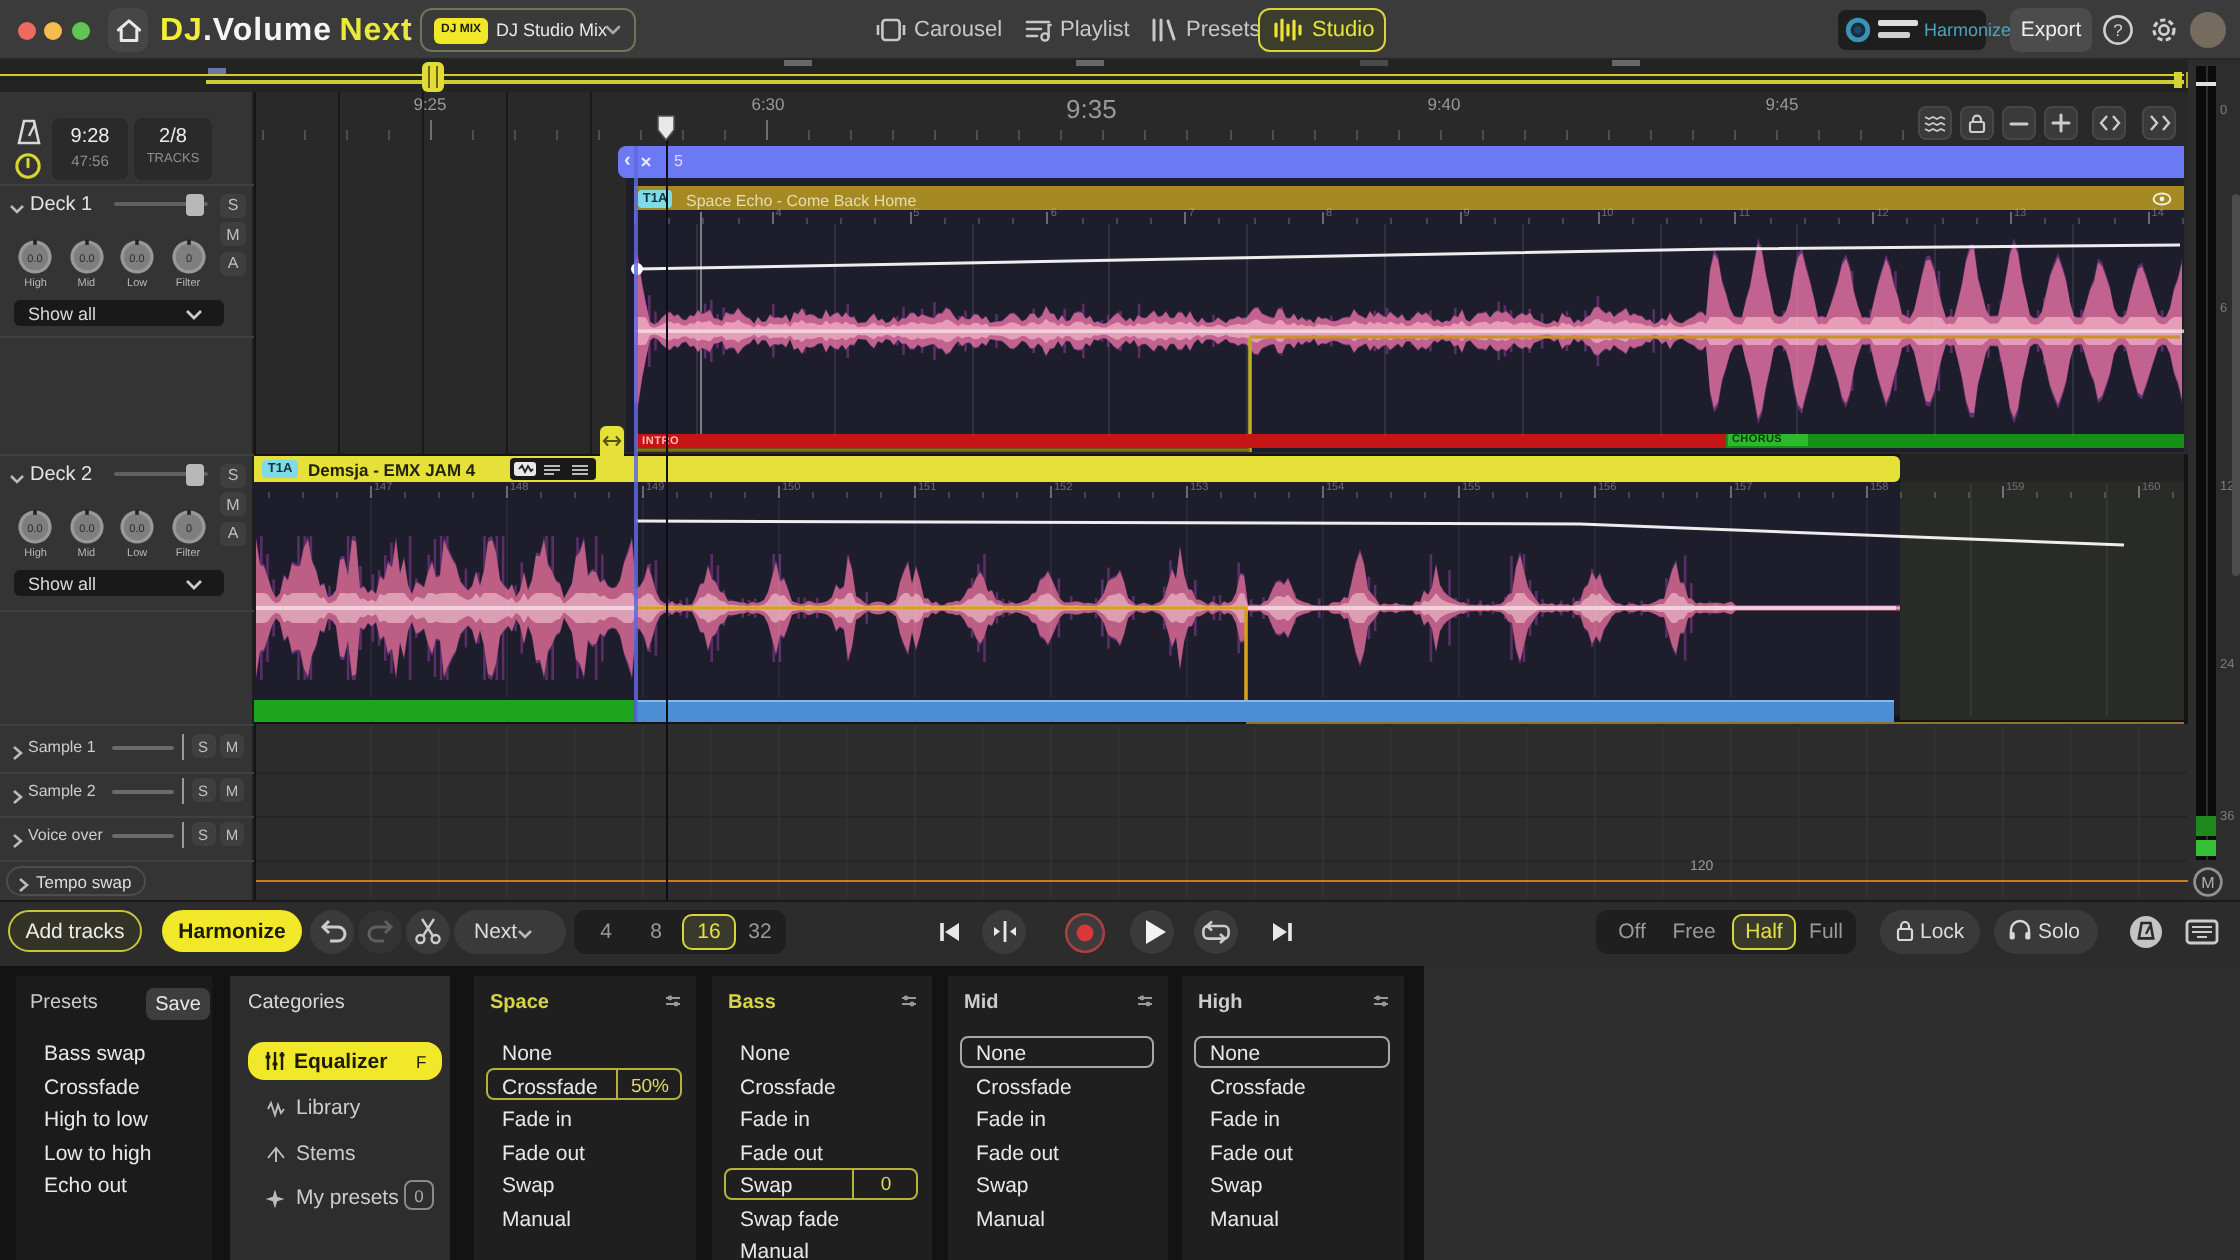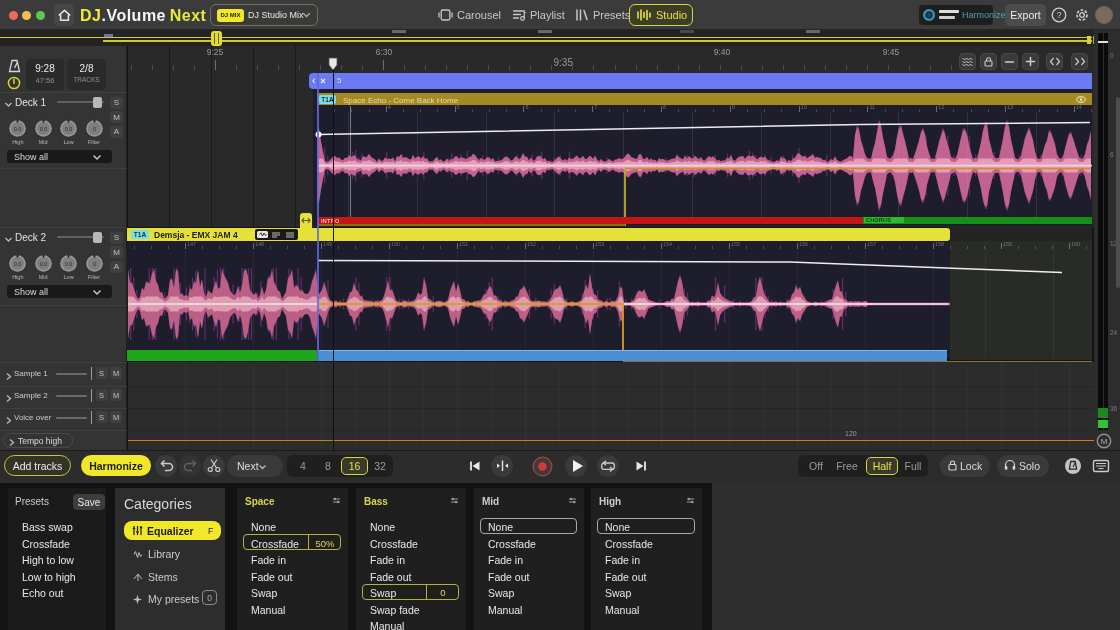--- a/index.html
+++ b/index.html
@@ -215,21 +215,21 @@
     <div class="abs" style="left:56px;top:416.5px;width:31px;height:2px;background:#6a6a6a;border-radius:1px"></div>
     <div class="abs" style="left:90.5px;top:411px;width:1.6px;height:12.5px;background:#999"></div>
     <div class="abs" style="left:95.5px;top:411px;width:12px;height:12px;background:#3f3f3f;border-radius:3px"></div>
     <div class="abs" style="left:95.5px;top:413px;white-space:nowrap;width:12px;text-align:center;font-size:7.5px;color:#c0c0c0">S</div>
     <div class="abs" style="left:110px;top:411px;width:12px;height:12px;background:#3f3f3f;border-radius:3px"></div>
     <div class="abs" style="left:110px;top:413px;white-space:nowrap;width:12px;text-align:center;font-size:7.5px;color:#c0c0c0">M</div>
     <div class="abs" style="left:3px;top:433px;width:70px;height:15px;border:1px solid #4c4c4c;border-radius:8px"></div>
     <svg class="abs" style="left:8px;top:437.5px" width="7" height="9" viewBox="0 0 7 9">
       <path d="M2 1.5 L5.5 4.5 L2 7.5" stroke="#bbb" stroke-width="1.3" fill="none"></path>
     </svg>
-    <div class="abs" style="left:18px;top:436px;white-space:nowrap;font-size:8.5px;color:#dcdcdc">Tempo high</div>
+    <div class="abs" style="left:18px;top:436px;white-space:nowrap;font-size:8.5px;color:#dcdcdc">Tempo swap</div>
     <div class="abs" style="left:128px;top:46px;width:966px;height:26px;background:#292929"></div>
     <div style="position:absolute;left:131.0px;top:65px;width:1px;height:5px;background:#4d4d4d"></div>
     <div style="position:absolute;left:152.0px;top:65px;width:1px;height:5px;background:#4d4d4d"></div>
     <div style="position:absolute;left:173.0px;top:65px;width:1px;height:5px;background:#4d4d4d"></div>
     <div style="position:absolute;left:194.1px;top:65px;width:1px;height:5px;background:#4d4d4d"></div>
     <div style="position:absolute;left:215.1px;top:60px;width:1px;height:10px;background:#6e6e6e"></div>
     <div style="position:absolute;left:236.1px;top:65px;width:1px;height:5px;background:#4d4d4d"></div>
     <div style="position:absolute;left:257.1px;top:65px;width:1px;height:5px;background:#4d4d4d"></div>
     <div style="position:absolute;left:278.1px;top:65px;width:1px;height:5px;background:#4d4d4d"></div>
     <div style="position:absolute;left:299.2px;top:65px;width:1px;height:5px;background:#4d4d4d"></div>
@@ -265,21 +265,21 @@
     <div style="position:absolute;left:929.8px;top:65px;width:1px;height:5px;background:#4d4d4d"></div>
     <div style="position:absolute;left:950.8px;top:65px;width:1px;height:5px;background:#4d4d4d"></div>
     <div style="position:absolute;left:971.8px;top:65px;width:1px;height:5px;background:#4d4d4d"></div>
     <div style="position:absolute;left:992.8px;top:65px;width:1px;height:5px;background:#4d4d4d"></div>
     <div style="position:absolute;left:1013.8px;top:65px;width:1px;height:5px;background:#4d4d4d"></div>
     <div style="position:absolute;left:1034.9px;top:65px;width:1px;height:5px;background:#4d4d4d"></div>
     <div style="position:absolute;left:1055.9px;top:65px;width:1px;height:5px;background:#4d4d4d"></div>
     <div style="position:absolute;left:1076.9px;top:65px;width:1px;height:5px;background:#4d4d4d"></div>
     <div style="position:absolute;left:195px;top:47px;width:40px;text-align:center;font-size:8.5px;color:#999999">9:25</div>
     <div style="position:absolute;left:364px;top:47px;width:40px;text-align:center;font-size:8.5px;color:#999999">6:30</div>
-    <div style="position:absolute;left:533px;top:57px;width:40px;text-align:right;font-size:10px;color:#999999">9:35</div>
+    <div style="position:absolute;left:533px;top:47px;width:40px;text-align:left;font-size:13px;color:#999999">9:35</div>
     <div style="position:absolute;left:702px;top:47px;width:40px;text-align:center;font-size:8.5px;color:#999999">9:40</div>
     <div style="position:absolute;left:871px;top:47px;width:40px;text-align:center;font-size:8.5px;color:#999999">9:45</div>
     <div class="abs" style="left:128px;top:72px;width:966px;height:155px;background:#292929"></div>
     <div class="abs" style="left:313px;top:89px;width:779px;height:137px;background:#1d1d2b"></div>
     <div style="position:absolute;left:169.0px;top:46px;width:1px;height:181px;background:rgba(0,0,0,0.22)"></div>
     <div style="position:absolute;left:211.0px;top:46px;width:1px;height:181px;background:rgba(0,0,0,0.22)"></div>
     <div style="position:absolute;left:253.0px;top:46px;width:1px;height:181px;background:rgba(0,0,0,0.22)"></div>
     <div style="position:absolute;left:295.0px;top:46px;width:1px;height:181px;background:rgba(0,0,0,0.22)"></div>
     <div style="position:absolute;left:348.0px;top:112px;width:1px;height:106px;background:rgba(255,255,255,0.05)"></div>
     <div style="position:absolute;left:416.8px;top:112px;width:1px;height:106px;background:rgba(255,255,255,0.05)"></div>
@@ -917,21 +917,21 @@
     <div class="abs" style="left:8px;top:488px;width:98px;height:142px;background:#1b1b1b"></div>
     <div class="abs" style="left:15px;top:495.5px;white-space:nowrap;font-size:10px;color:#cccccc">Presets</div>
     <div class="abs" style="left:73px;top:493.5px;width:32px;height:16px;background:#3d3d3d;border-radius:4px"></div>
     <div class="abs" style="left:73px;top:496.5px;white-space:nowrap;width:32px;text-align:center;font-size:10px;color:#e8e8e8">Save</div>
     <div class="abs" style="left:22px;top:521.0px;white-space:nowrap;font-size:10.5px;color:#e8e8e8">Bass swap</div>
     <div class="abs" style="left:22px;top:537.5px;white-space:nowrap;font-size:10.5px;color:#e8e8e8">Crossfade</div>
     <div class="abs" style="left:22px;top:554.0px;white-space:nowrap;font-size:10.5px;color:#e8e8e8">High to low</div>
     <div class="abs" style="left:22px;top:570.5px;white-space:nowrap;font-size:10.5px;color:#e8e8e8">Low to high</div>
     <div class="abs" style="left:22px;top:587.0px;white-space:nowrap;font-size:10.5px;color:#e8e8e8">Echo out</div>
     <div class="abs" style="left:115px;top:488px;width:110px;height:142px;background:#2d2d2d"></div>
-    <div class="abs" style="left:124px;top:495.5px;white-space:nowrap;font-size:14px;color:#d8d8d8">Categories</div>
+    <div class="abs" style="left:124px;top:495.5px;white-space:nowrap;font-size:10px;color:#d8d8d8">Categories</div>
     <div class="abs" style="left:124px;top:521px;width:97px;height:18.5px;background:#f0e829;border-radius:8px"></div>
     <svg class="abs" style="left:132px;top:525px" width="11" height="11" viewBox="0 0 11 11">
       <path d="M2 1 v9 M5.5 1 v9 M9 1 v9" stroke="#1c1c08" stroke-width="1.2"></path>
       <path d="M0.8 3.5 h2.4 M4.3 7 h2.4 M7.8 2.5 h2.4" stroke="#1c1c08" stroke-width="1.6"></path>
     </svg>
     <div class="abs" style="left:147px;top:524.5px;white-space:nowrap;font-size:10.5px;color:#1c1c08;font-weight:bold">Equalizer</div>
     <div class="abs" style="left:208px;top:525.5px;white-space:nowrap;font-size:8.5px;color:#1c1c08">F</div>
     <svg class="abs" style="left:133px;top:549px" width="10" height="11" viewBox="0 0 10 11">
       <path d="M1 5.5 l1.5-3 l2 6 l1.5-5 l1.5 4 l1.5-2" stroke="#bbb" stroke-width="1" fill="none"></path>
     </svg>

